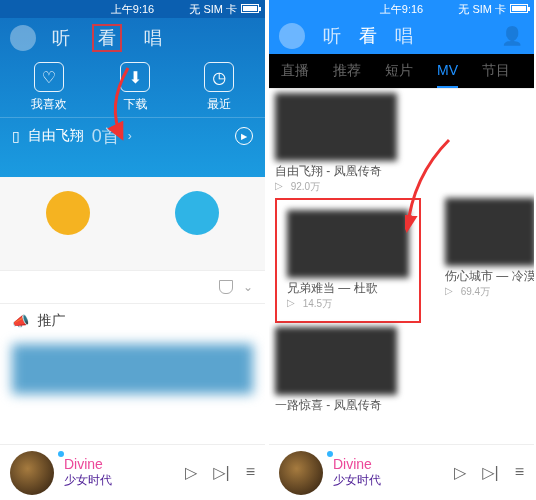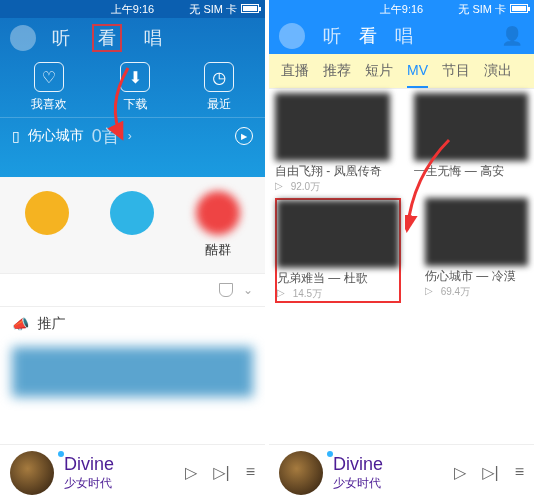--- a/index.html
+++ b/index.html
@@ -43,42 +43,42 @@
 
 .lrow{display:flex;align-items:center;padding:8px 12px;border-top:1px solid #eee;font-size:14px;color:#444;background:#fff}
 .lrow .rt{margin-left:auto;color:#aaa;font-size:12px;display:flex;gap:10px}
 .micico{width:14px;height:14px;border:1.5px solid #aaa;border-radius:0 0 6px 6px}
 
 .blurblock{background:#5ba4cf;filter:blur(6px);height:50px;margin:6px 12px}
 
 
 .np{position:absolute;bottom:0;left:0;right:0;height:56px;display:flex;align-items:center;background:#fff;border-top:1px solid #eee;padding:0 10px;gap:10px}
 .np .art{width:44px;height:44px;border-radius:50%;background:radial-gradient(circle at 40% 40%,#a67b3f,#2b1b0d)}
-.np .meta .t{font-size:18px;color:#4c1d95}
+.np .meta .t{font-size:14px;color:#ec4899}
 .np .meta .a{font-size:12px;color:#4c1d95}
 .np .ctrls{margin-left:auto;display:flex;gap:16px;color:#666;font-size:16px}
 .bluedot{width:6px;height:6px;border-radius:50%;background:#32b5ff;position:absolute;top:6px;left:58px}
 
 
 .tophead2{background:#1e90ff;display:flex;align-items:center;gap:18px;padding:6px 10px;height:36px;color:#fff;font-size:18px}
 .tophead2 span{opacity:.8}
 .tophead2 .active{opacity:1;font-weight:500}
 .tophead2 .av{width:26px;height:26px;border-radius:50%;background:rgba(255,255,255,.35)}
 .tophead2 .usr{margin-left:auto}
-.subtabs{display:flex;gap:14px;padding:8px 12px;font-size:14px;color:#666;border-bottom:1px solid #eee;background:#fef9c3;white-space:nowrap;overflow:hidden}
+.subtabs{display:flex;gap:24px;padding:8px 12px;font-size:14px;color:#666;border-bottom:1px solid #eee;background:#000000;white-space:nowrap;overflow:hidden}
 .subtabs .on{color:#1e90ff;font-weight:500;position:relative}
 .subtabs .on:after{content:"";position:absolute;left:0;right:0;bottom:-8px;height:2px;background:#1e90ff}
 
 .mvlist{padding:4px 6px 60px 6px;background:#fff;position:relative}
 .mvrow{display:flex;gap:24px;margin-bottom:4px}
 .mv{width:122px}
 .mv .thumb{width:100%;height:68px;background:#555;filter:blur(3px) brightness(.6);position:relative}
 .mv .cap{font-size:12px;color:#555;margin-top:2px;white-space:nowrap;overflow:hidden;text-overflow:ellipsis}
 .mv .st{font-size:10px;color:#aaa;display:flex;gap:8px}
-.mvhl{border:2px solid #e33;padding:0}
+.mvhl{border:2px solid #e33;padding:10px}
 .arrow2{position:absolute;left:130px;top:-62px;pointer-events:none}
 .mvlist-wrap{position:relative}
 </style>
 </head>
 <body>
 
 <div class="row">
 
 <div class="phone p1">
   <div class="status">
@@ -114,39 +114,35 @@
             <div class="ico">⬇</div>
             <div>下载</div>
           </div>
       <div class="qitem">
             <div class="ico">◷</div>
             <div>最近</div>
           </div>
     </div>
     <div class="local">
       <span>▯</span>
-      <span>伤心城市</span>
+      <span>自由飞翔</span>
       <span style="color:rgba(255,255,255,.7);font-size:18px">0首</span>
       <span style="color:rgba(255,255,255,.7);font-size:12px">›</span>
       <span class="playcirc">▶</span>
     </div>
   </div>
 
   <div class="circles">
     <div class="cc cc1">
           <div class="dot"></div>
           <div class="lbl">&nbsp;</div>
         </div>
     <div class="cc cc2">
           <div class="dot"></div>
           <div class="lbl">&nbsp;</div>
-        </div>
-    <div class="cc cc3">
-          <div class="dot"></div>
-          <div class="lbl">酷群</div>
         </div>
   </div>
 
   <div class="lrow">
     <span>&nbsp;</span>
     <span class="rt">
           <span class="micico"></span>
           <span>⌄</span>
         </span>
   </div>
@@ -197,25 +193,20 @@
     <div class="mvlist">
       <div class="mvrow">
         <div class="mv">
           <div class="thumb"></div>
           <div class="cap">自由飞翔 - 凤凰传奇</div>
           <div class="st">
                 <span>▷</span>
                 <span>92.0万</span>
               </div>
         </div>
-        <div class="mv">
-          <div class="thumb"></div>
-          <div class="cap">一生无悔 — 高安</div>
-          <div class="st">&nbsp;</div>
-        </div>
       </div>
       <div class="mvrow" style="position:relative">
         <div class="mvhl">
           <div class="mv">
             <div class="thumb"></div>
             <div class="cap">兄弟难当 — 杜歌</div>
             <div class="st">
                   <span>▷</span>
                   <span>14.5万</span>
                 </div>
@@ -234,20 +225,24 @@
         <div class="mv">
           <div class="thumb"></div>
           <div class="cap">伤心城市 — 冷漠</div>
           <div class="st">
                 <span>▷</span>
                 <span>69.4万</span>
               </div>
         </div>
       </div>
       <div class="mvrow">
+        <div class="mv">
+          <div class="thumb"></div>
+          <div class="cap">一路惊喜 - 凤凰传奇</div>
+        </div>
       </div>
     </div>
   </div>
 
   <div class="np">
     <div class="bluedot"></div>
     <div class="art"></div>
     <div class="meta">
       <div class="t">Divine</div>
       <div class="a">少女时代</div>

